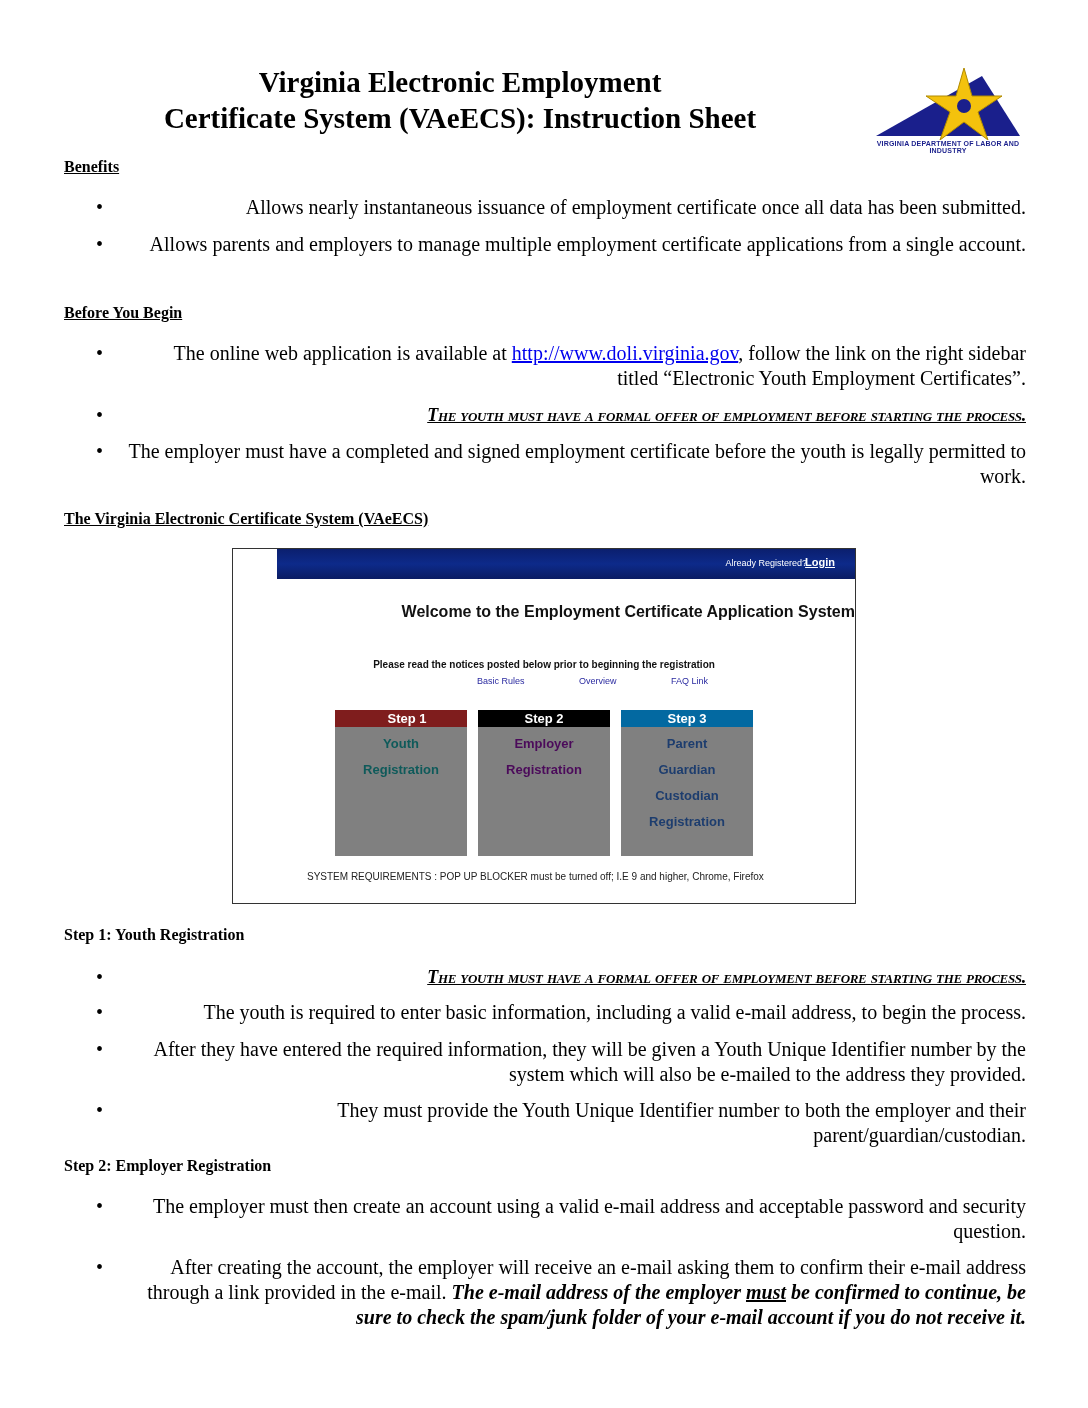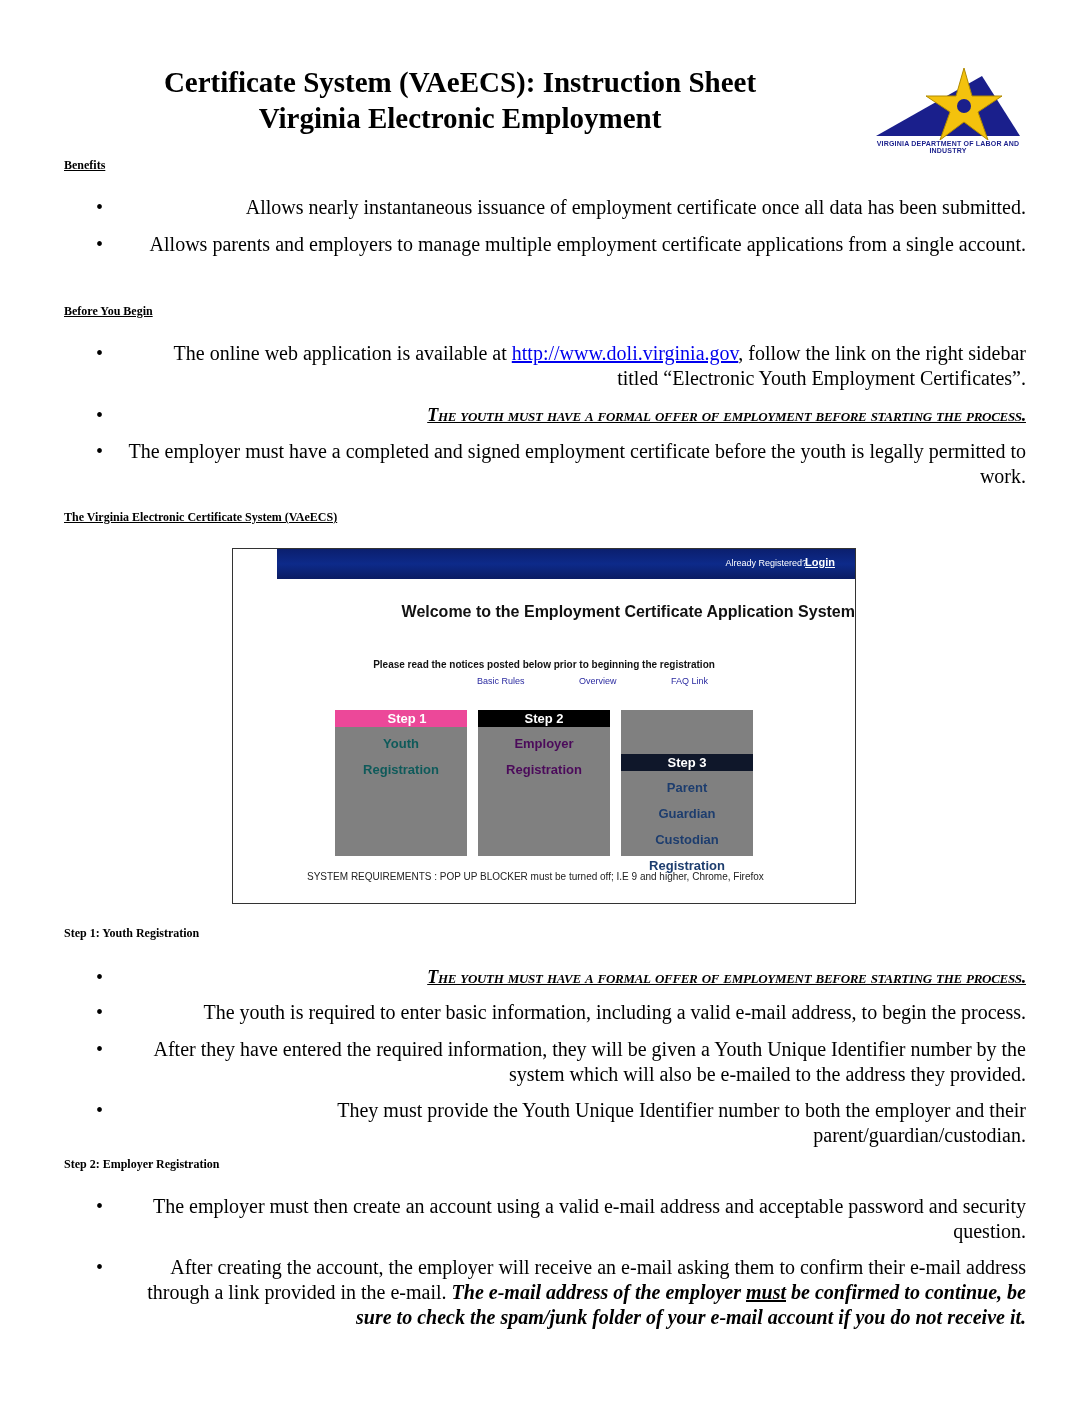--- a/index.html
+++ b/index.html
@@ -1,20 +1,20 @@
 <!DOCTYPE html>
 <html><head>
 <meta charset="utf-8">
 <style>
   html, body { margin:0; padding:0; background:#fff; }
   body { width:1088px; height:1408px; position:relative; font-family:"Liberation Serif", serif; color:#000; overflow:hidden; }
   .title { position:absolute; left:60px; top:64px; width:800px; text-align:center; font-size:29px; font-weight:bold; line-height:36px; }
   .logo { position:absolute; left:872px; top:66px; width:152px; height:86px; }
   .logo-text { position:absolute; left:0; top:74px; width:152px; text-align:center; font-family:"Liberation Sans", sans-serif; font-size:7px; font-weight:bold; color:#1a1f8c; letter-spacing:0.2px; }
-  .section { position:absolute; left:64px; font-size:12px; font-weight:bold; }
+  .section { position:absolute; left:64px; font-size:16px; font-weight:bold; }
   .u { text-decoration:underline; }
   .bullet { position:absolute; left:96px; width:930px; font-size:20px; line-height:25px; }
   .bullet .dot { position:absolute; left:0; top:0; }
   .bullet .txt { margin-left:32px; display:block;text-align:right; }
   .warn { font-style:italic; font-weight:bold; text-decoration:underline; font-variant:small-caps; font-size:18px; letter-spacing:-0.3px; }
   a.link { color:#0000ee; text-decoration:underline; }
   .bi { font-style:italic; font-weight:bold; }
   
   .shot { position:absolute; left:232px; top:548px; width:622px; height:354px; border:1px solid #333; background:#fff; font-family:"Liberation Sans", sans-serif; }
   .shot-header { height:30px; background:linear-gradient(#0b1f6e,#0d2a8a 50%,#0a1c63); position:relative;margin-left:44px; }
@@ -26,22 +26,22 @@
   .links span { margin-right:28px;margin-left:24px; }
   .step { position:absolute; top:161px; width:132px; height:146px; background:#808080; }
   .step .hd { height:17px; color:#fff; font-weight:bold; font-size:13px; text-align:center; line-height:17px; }
   .step .bd { text-align:center; font-size:13px; font-weight:bold; line-height:26px; padding-top:4px; }
   .sysreq { position:absolute; top:322px; left:74px; font-size:10px; color:#222; white-space:nowrap; }
 </style>
 </head>
 <body>
 
 <div class="title">
+  <div>Virginia Electronic Employment</div>
   <div>Certificate System (VAeECS): Instruction Sheet</div>
-  <div>Virginia Electronic Employment</div>
 </div>
 
 <div class="logo">
   <svg width="152" height="74" viewBox="0 0 152 74">
     <polygon points="4,70 110,10 148,70" fill="#1a1f8c"></polygon>
     <polygon points="92,2 100,30 130,30 106,46 116,74 92,56 68,74 78,46 54,30 84,30" fill="#f4c20d" stroke="#b08a00" stroke-width="1"></polygon>
     <circle cx="92" cy="40" r="7" fill="#1a1f8c"></circle>
   </svg>
   <div class="logo-text">VIRGINIA DEPARTMENT OF LABOR AND INDUSTRY</div>
 </div>
@@ -78,35 +78,35 @@
     <span class="login">Login</span>
   </div>
   <div class="welcome">Welcome to the Employment Certificate Application System</div>
   <div class="notice">Please read the notices posted below prior to beginning the registration</div>
   <div class="links">
     <span>Basic Rules</span>
     <span>Overview</span>
     <span>FAQ Link</span>
   </div>
   <div class="step" style="left:102px;">
-    <div class="hd" style="background:#ec4899;padding-left:12px;">Step 1</div>
+    <div class="hd" style="background:#7f1d1d;padding-left:12px;">Step 1</div>
     <div class="bd" style="color:#0e5a5a;">
         <div>Youth</div>
         <div>Registration</div>
       </div>
   </div>
   <div class="step" style="left:245px;">
     <div class="hd" style="background:#000000;">Step 2</div>
     <div class="bd" style="color:#4b0a5a;">
         <div>Employer</div>
         <div>Registration</div>
       </div>
   </div>
   <div class="step" style="left:388px;">
-    <div class="hd" style="background:#0f172a;margin-top:44px;">Step 3</div>
+    <div class="hd" style="background:#0369a1;">Step 3</div>
     <div class="bd" style="color:#1d3d6e;">
         <div>Parent</div>
         <div>Guardian</div>
         <div>Custodian</div>
         <div>Registration</div>
       </div>
   </div>
   <div class="sysreq">SYSTEM REQUIREMENTS : POP UP BLOCKER must be turned off; I.E 9 and higher, Chrome, Firefox</div>
 </div>
 

